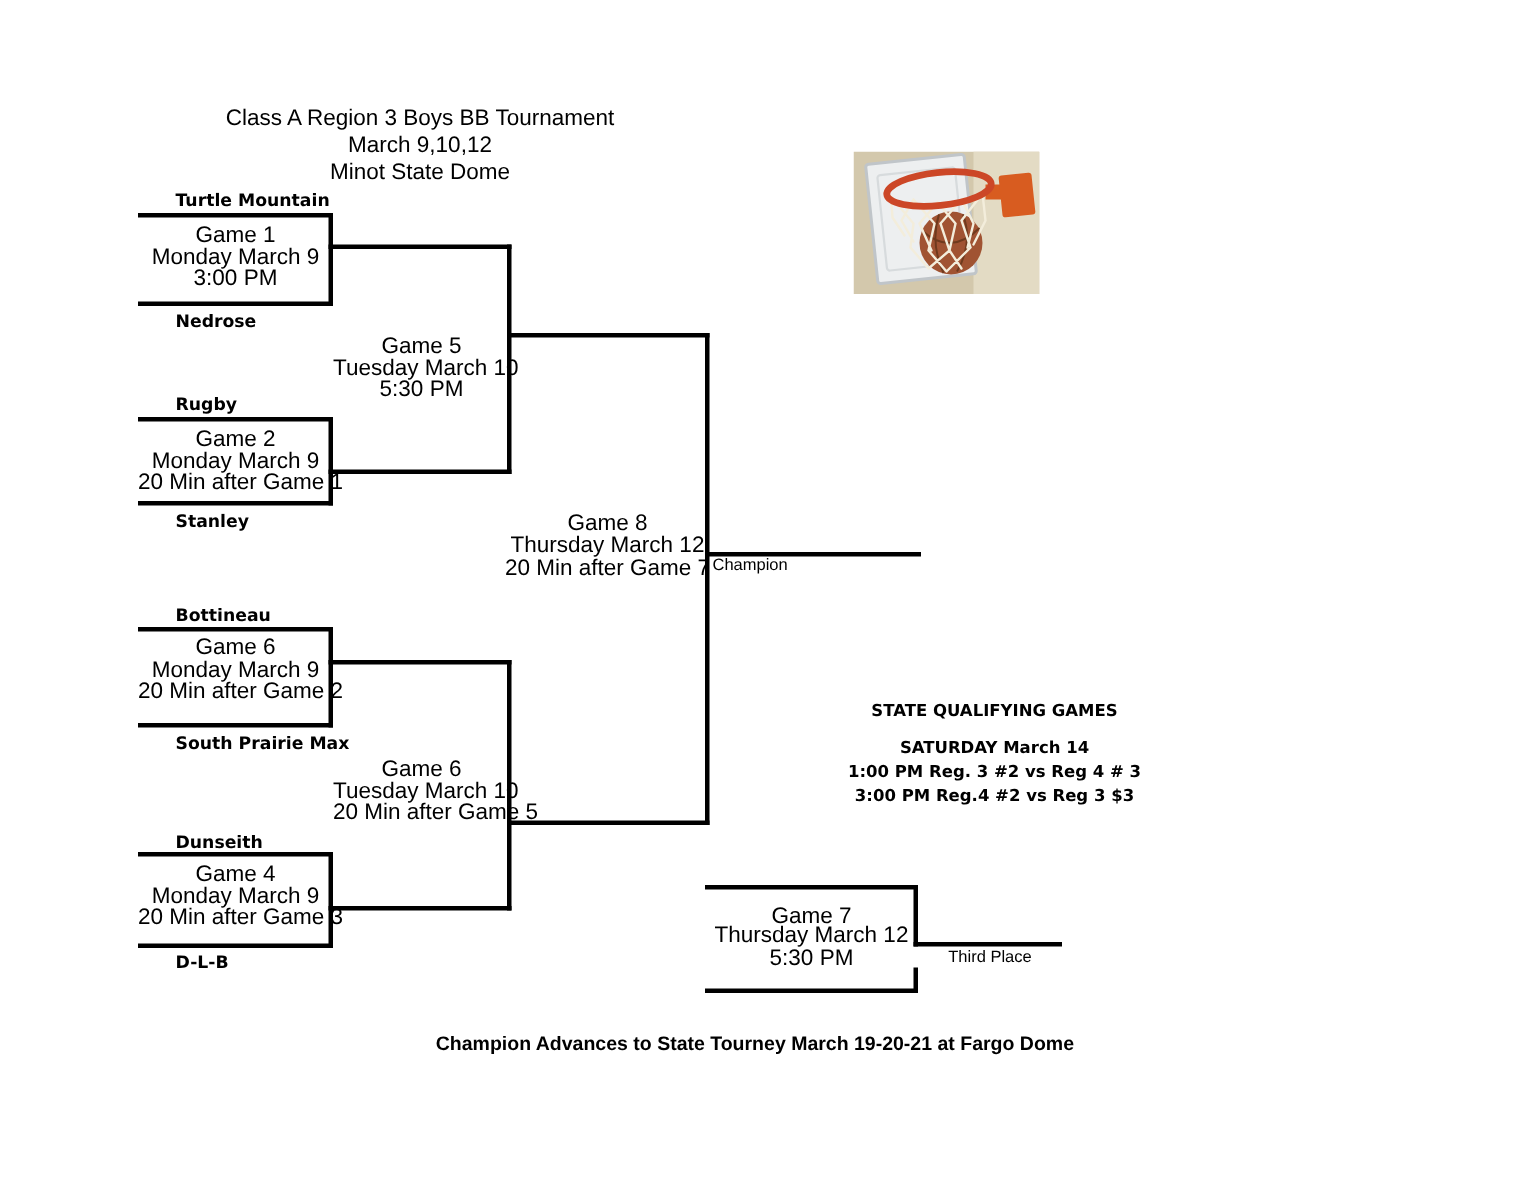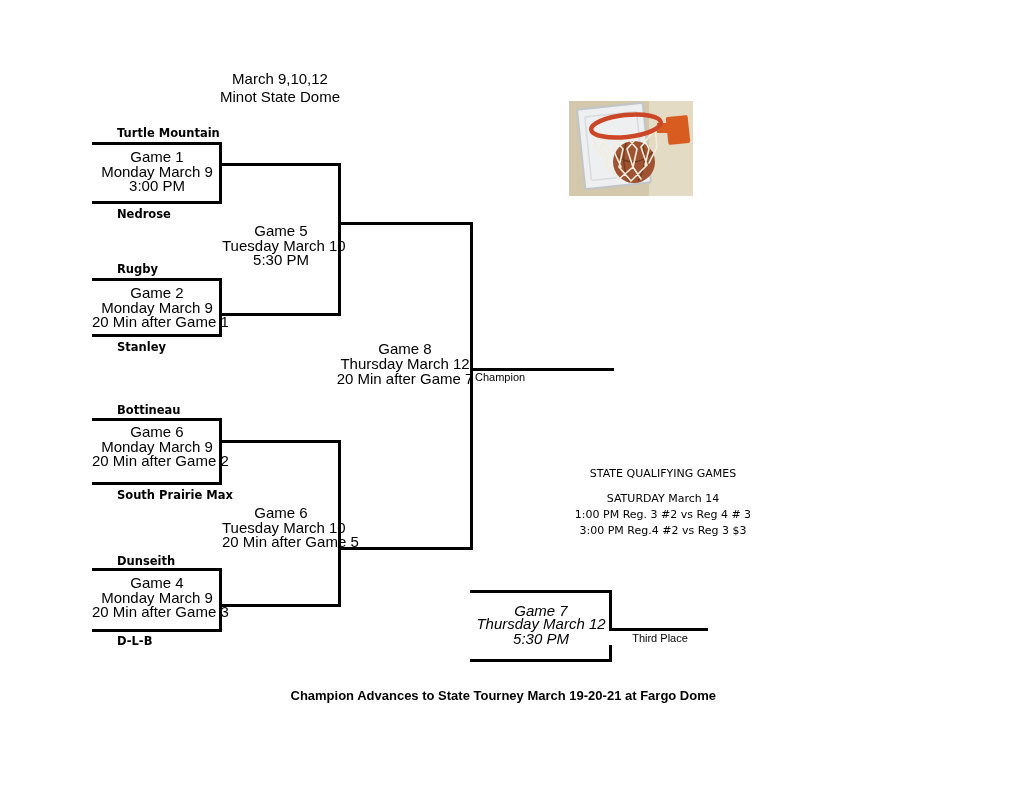--- a/index.html
+++ b/index.html
@@ -15,41 +15,42 @@
   .title{
     position:absolute;left:130px;top:70px;width:300px;text-align:center;
     font-size:15px;line-height:18px;
   }
   .team{
     position:absolute;left:92px;width:130px;text-align:left;white-space:nowrap;
     font-family:"DejaVu Sans",sans-serif;font-weight:bold;font-size:11.5px;margin-left:25px;
   }
   .ginfo{position:absolute;text-align:center;font-size:15px;line-height:14.5px;}
   .ginfo div{white-space:nowrap;}
-  .ginfo.g7{line-height:12.5px;font-style:italic;}
+  .ginfo.g7{line-height:12.5px;}
   .ginfo.g7 .gap{margin-top:3px;}
   .ginfo.g8{line-height:15px;}
   .small-label{position:absolute;font-size:11px;white-space:nowrap;}
   .qline{
     position:absolute;left:548px;width:230px;text-align:center;white-space:nowrap;
-    font-family:"DejaVu Sans",sans-serif;font-weight:normal;font-size:11px;
+    font-family:"DejaVu Sans",sans-serif;font-weight:bold;font-size:11px;
   }
   .footer{
     position:absolute;left:104px;top:688px;width:612px;text-align:center;
     font-weight:bold;font-size:13px;line-height:16px;
   }
   .footer div{white-space:nowrap;text-align:right;}
   .photo{position:absolute;left:569px;top:101px;width:124px;height:95px;}
 </style>
 </head>
 <body>
 
 <div class="page">
 
   <div class="title">
+    <div>Class A Region 3 Boys BB Tournament</div>
     <div>March 9,10,12</div>
     <div>Minot State Dome</div>
   </div>
 
   <svg class="photo" viewBox="0 0 124 95">
     <rect x="0" y="0" width="124" height="95" fill="#d3c8ac"></rect>
     <rect x="80" y="0" width="44" height="95" fill="#e3dbc4"></rect>
     <g transform="rotate(-6 45 45)">
       <rect x="12" y="5" width="66" height="80" rx="2" stroke-width="2" fill="#edeff0" stroke="#c0c5c9"></rect>
       <rect x="19" y="13" width="52" height="64" rx="2" fill="none" stroke="#d7dbdd" stroke-width="1.5"></rect>

